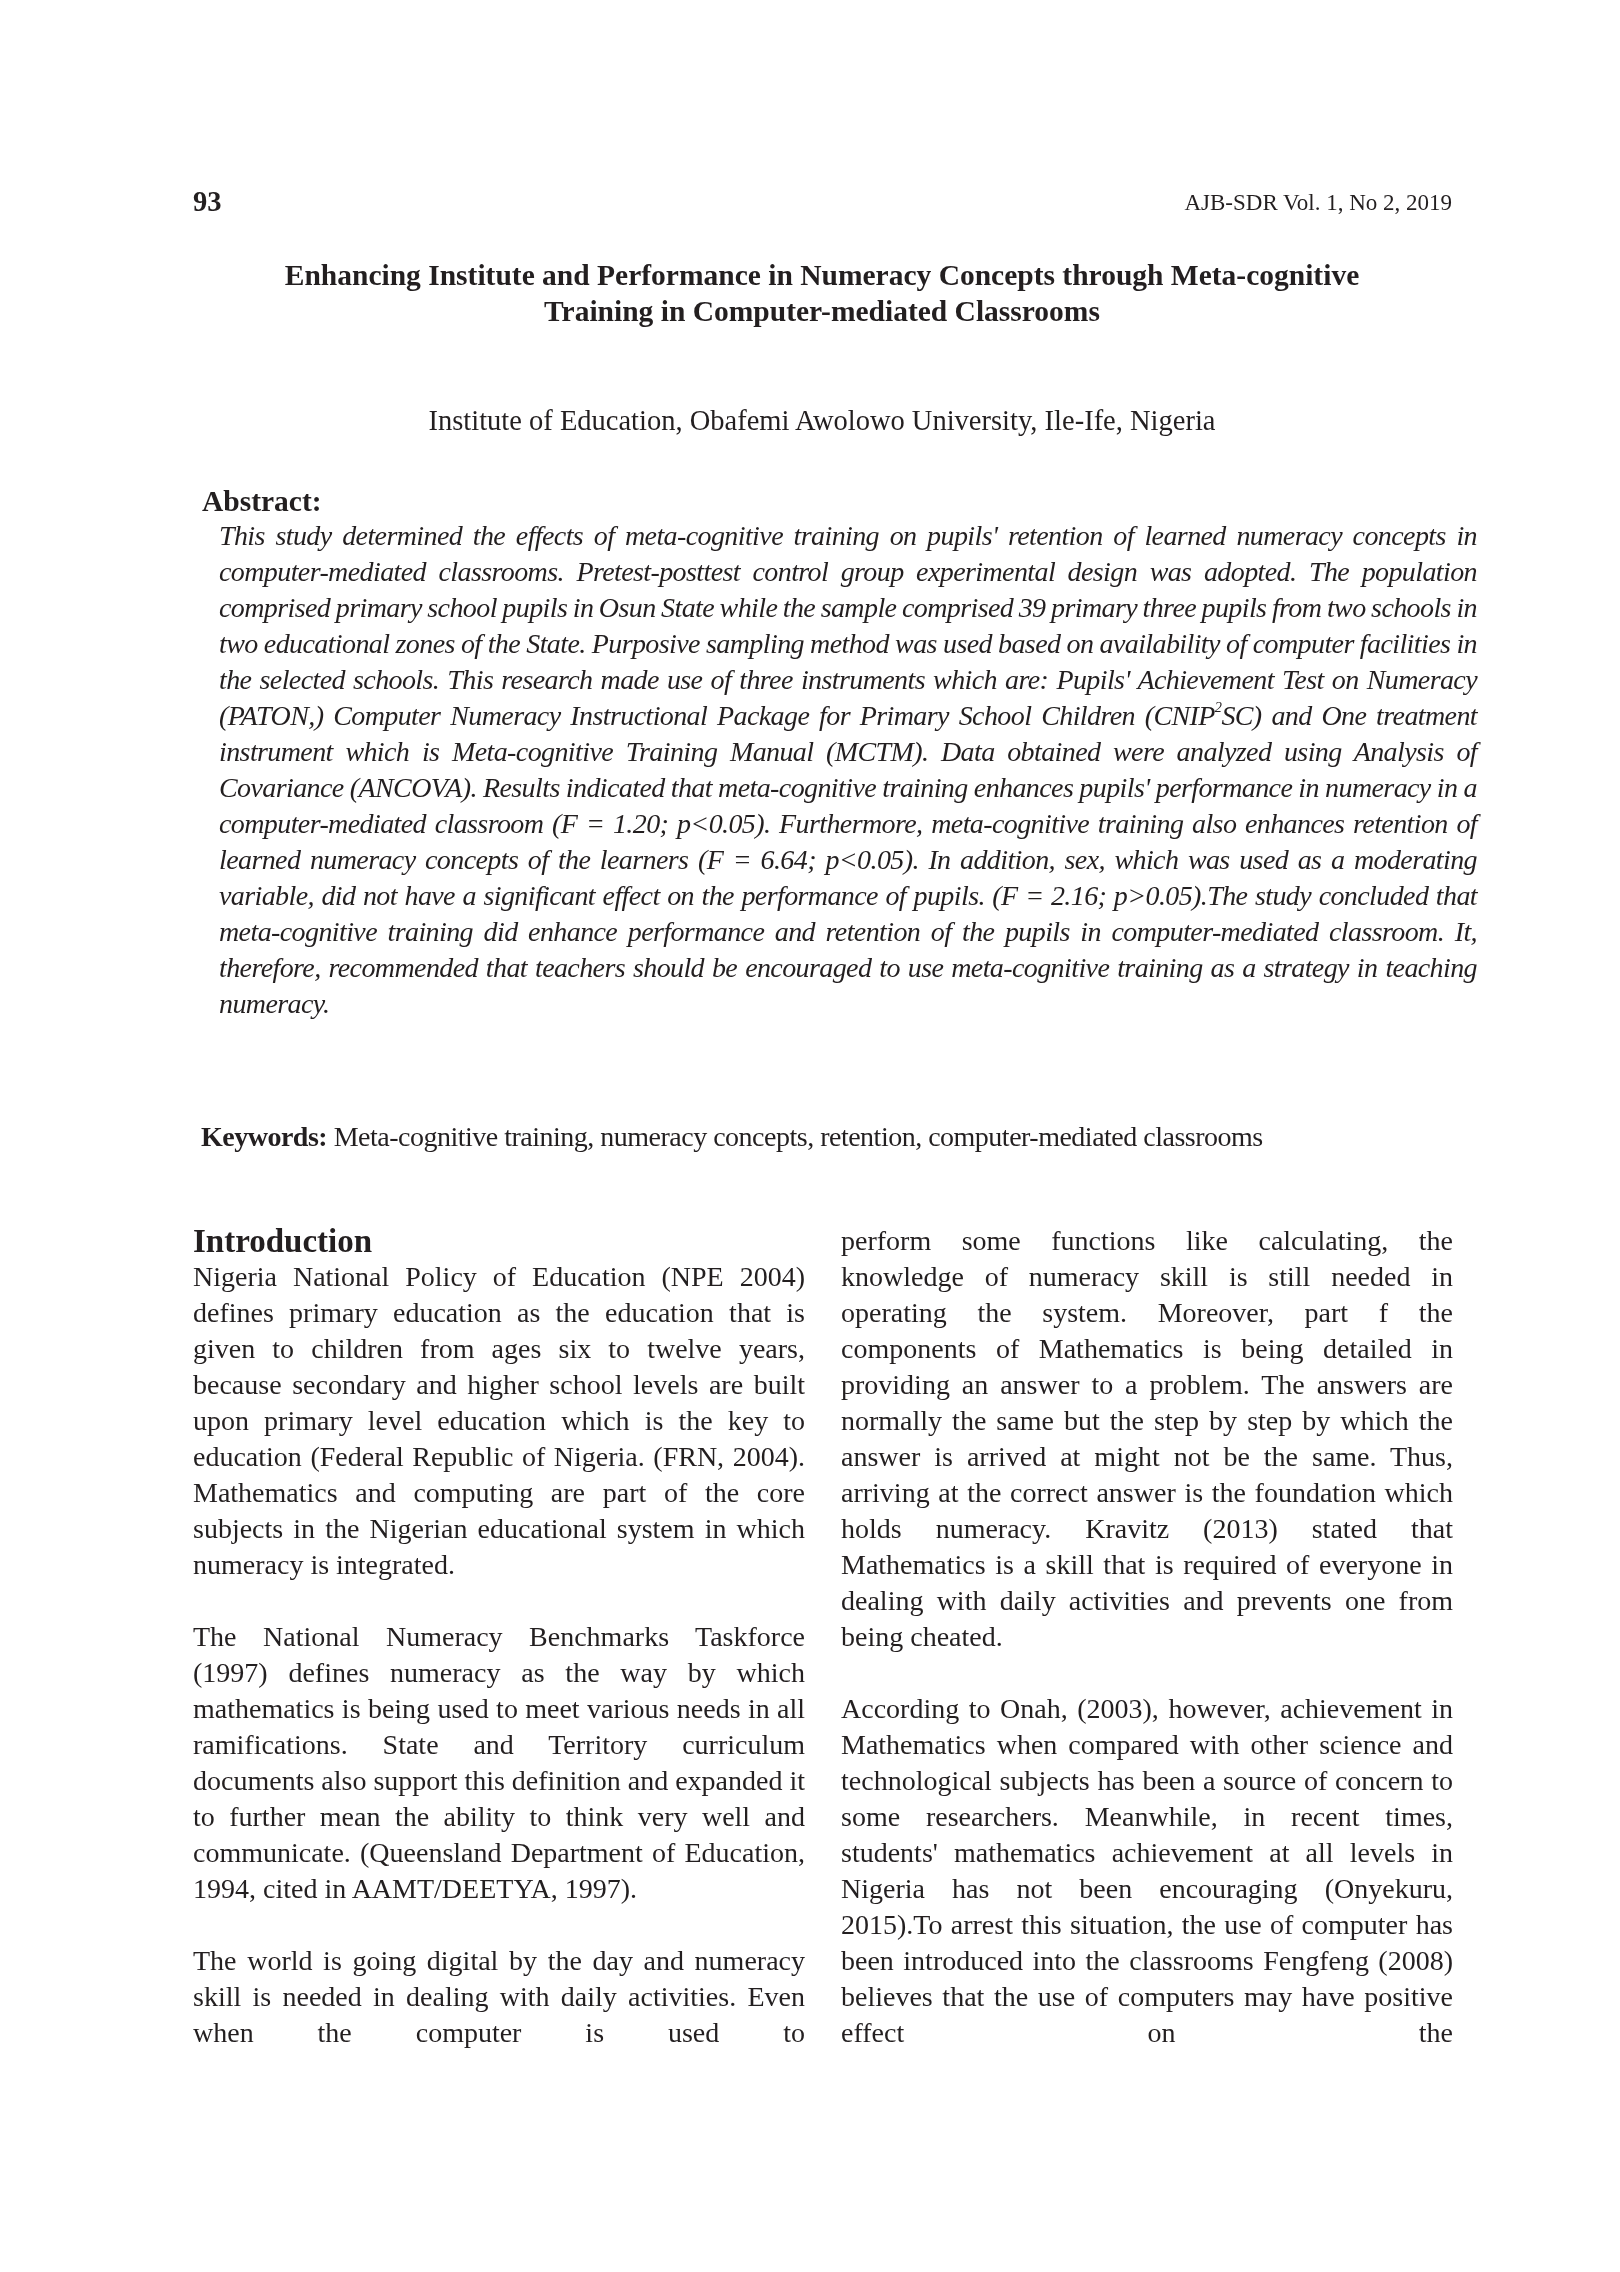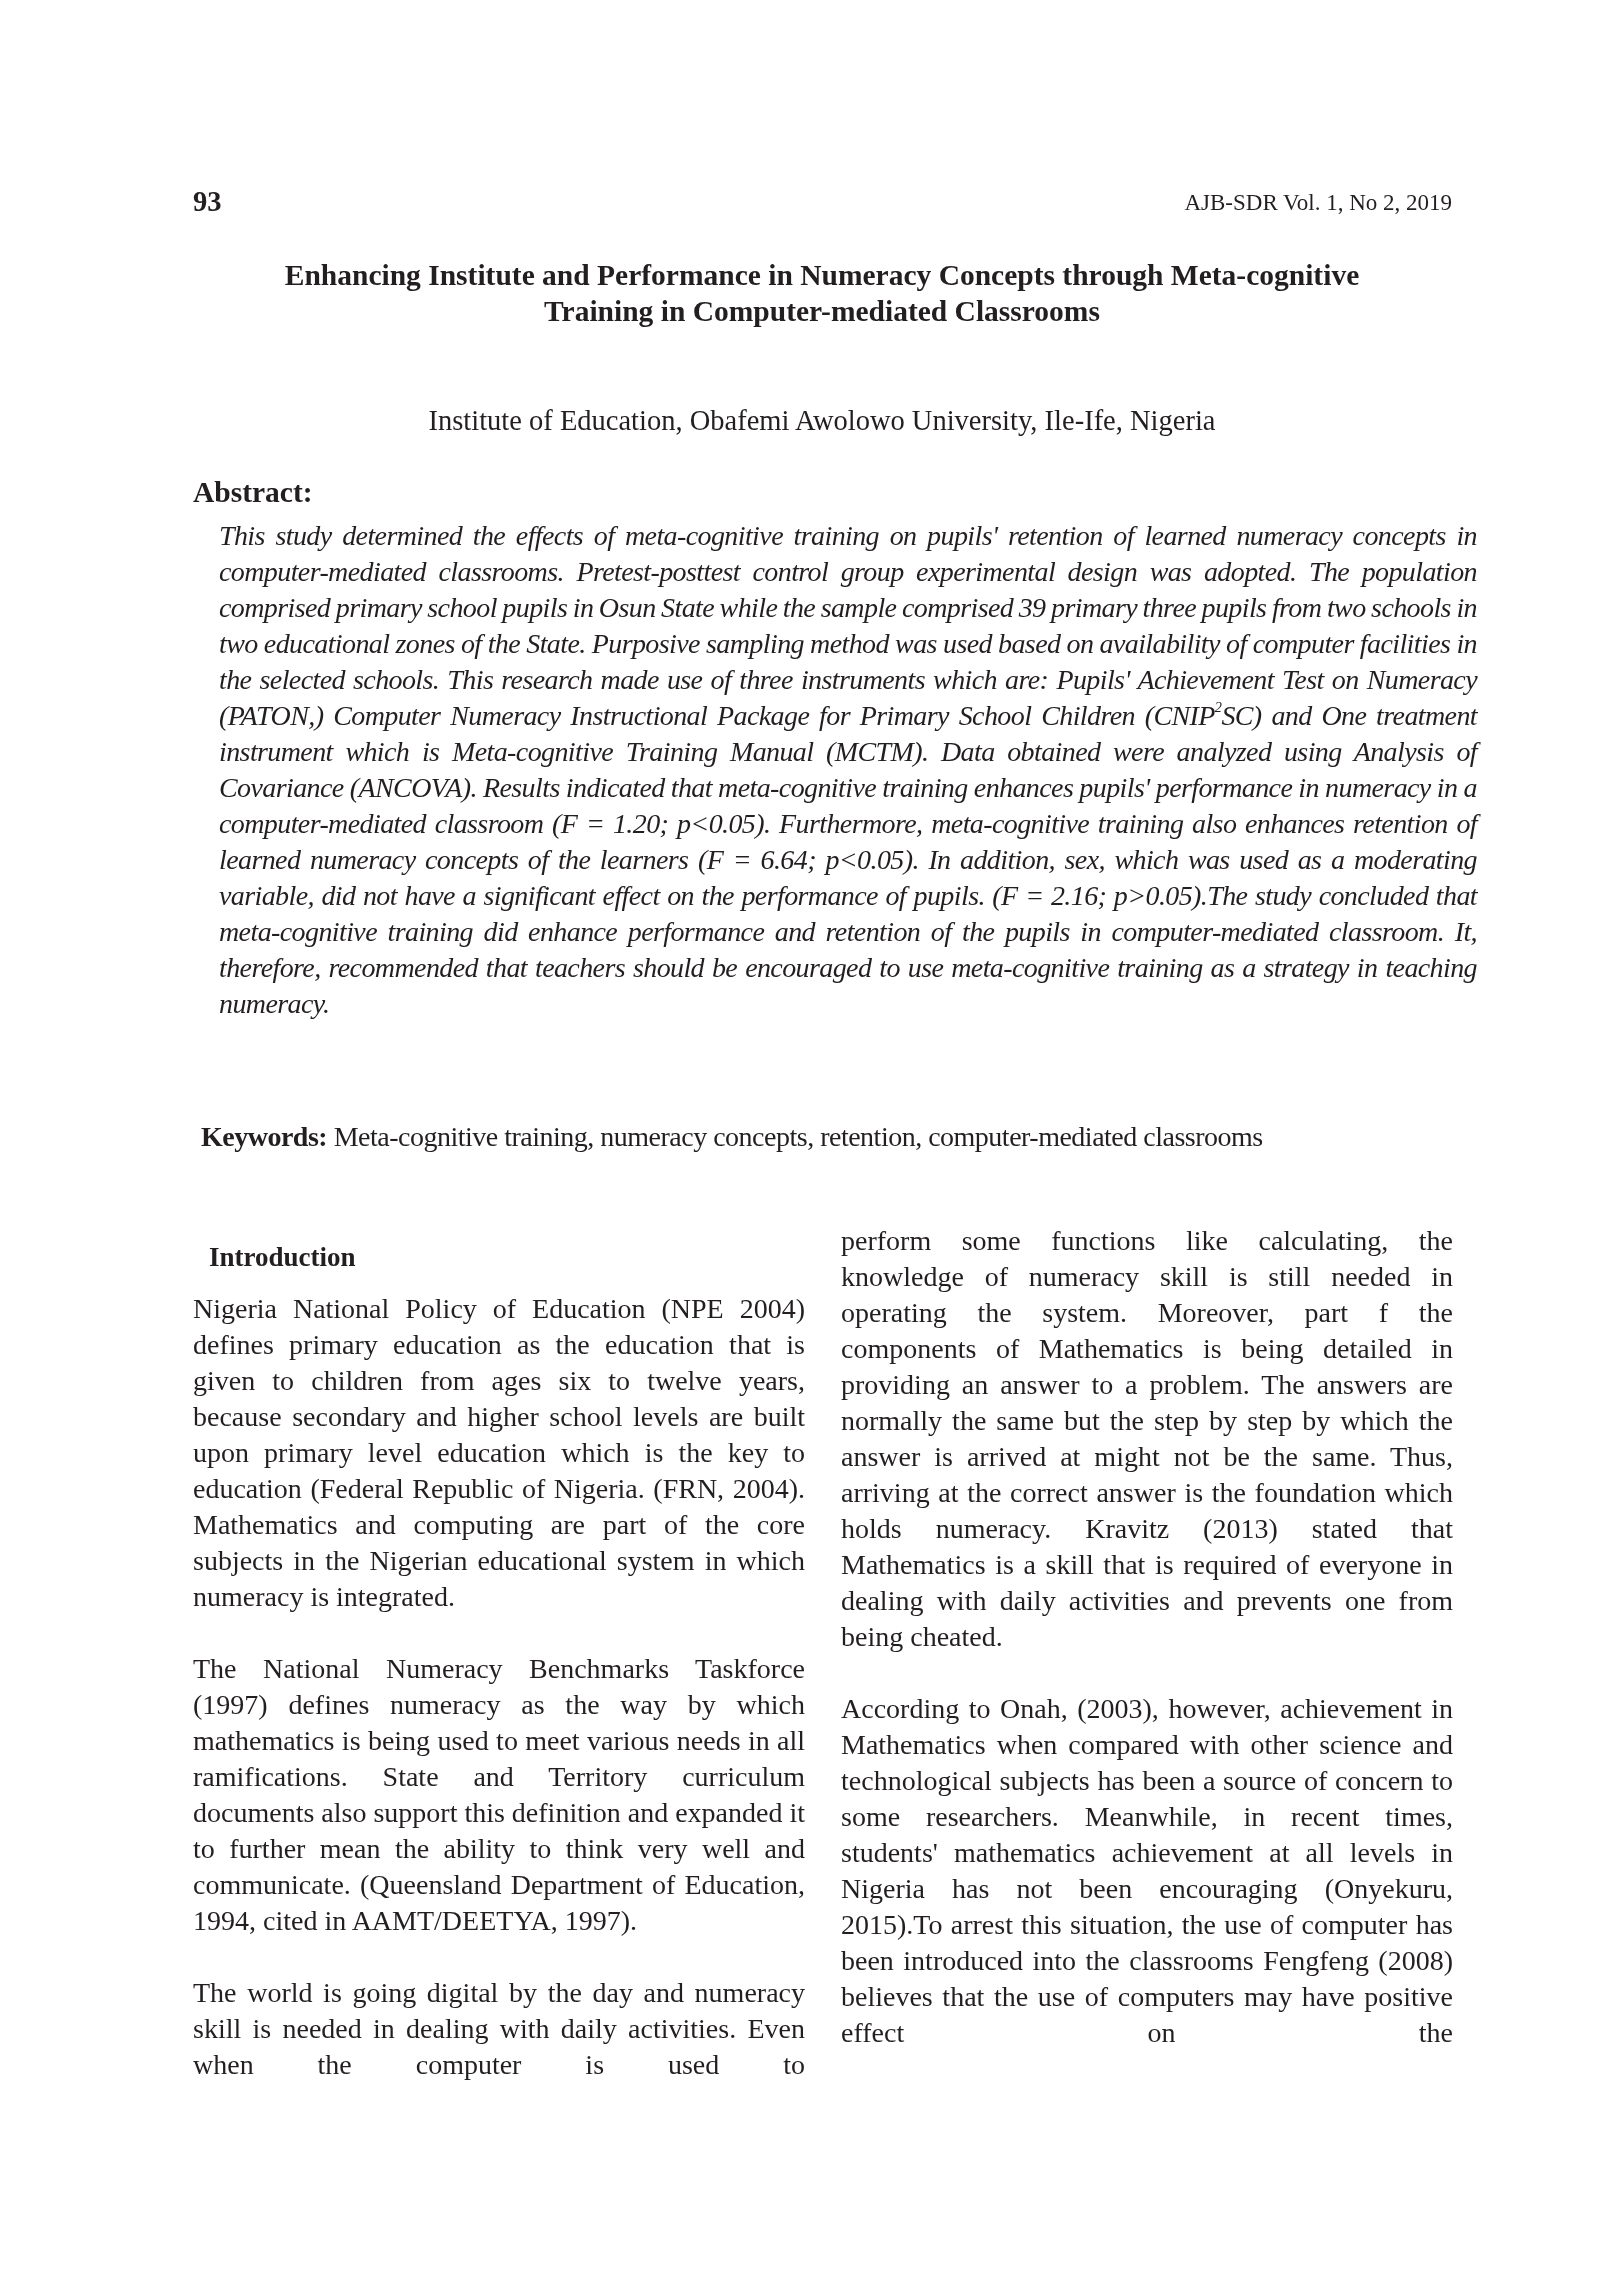--- a/index.html
+++ b/index.html
@@ -19,37 +19,37 @@
     }
     .author {
       position: absolute; top: 367px; left: 193px; width: 1258px; text-align: center;
       font-weight: bold; font-size: 28.5px; line-height: 36px;
     }
     .affiliation {
       position: absolute; top: 403px; left: 193px; width: 1258px; text-align: center;
       font-size: 28.5px; line-height: 36px;
     }
     .abstract-heading {
-      position: absolute; top: 474px; left: 193px; font-weight: bold; font-size: 29.5px; line-height: 36px; margin: 0;
+      position: absolute; top: 474px; left: 193px; font-weight: bold; font-size: 29.5px; line-height: 36px; margin: 9px;
     }
     .abstract-body {
       position: absolute; top: 509px; left: 210px; width: 1258px;
       font-style: italic; font-size: 28px; line-height: 36px; text-align: justify;
       letter-spacing: -0.6px; word-spacing: -1px; margin: 9px;
     }
     .abstract-body sup { font-size: 14.3px; vertical-align: 13.3px; line-height: 0; }
     .keywords {
       position: absolute; top: 1119px; left: 201px; width: 1258px; font-size: 28px; line-height: 36px;
       letter-spacing: -0.5px; white-space: nowrap;
     }
     .keywords-label { font-weight: bold; }
     .column { position: absolute; top: 1223px; font-size: 28px; line-height: 36px; text-align: justify; }
     .col-left { left: 193px; width: 612px; }
     .col-right { left: 841px; width: 612px; top: 1223px; }
-    .section-heading { font-weight: bold; font-size: 27px; margin: 16px; line-height: 36px; }
+    .section-heading { font-weight: bold; font-size: 33px; margin: 0; line-height: 36px; }
     .para { margin: 0 0 36px 0; text-align: justify; text-align-last: left; }
     .para.last { margin-bottom: 0; }
     .para.cont-next { text-align-last: justify; }
   </style>
 </head>
 <body>
 
 <div class="page">
 
   <div class="running-head">

